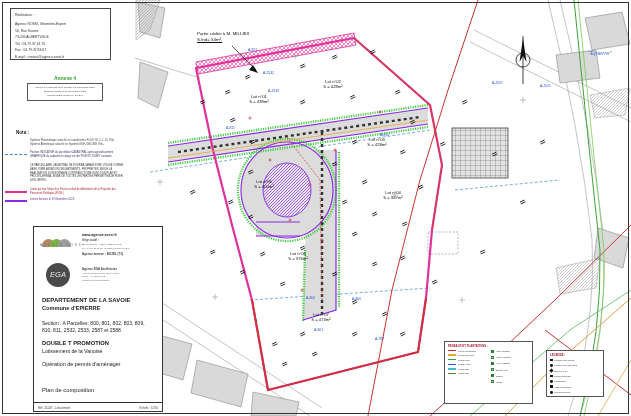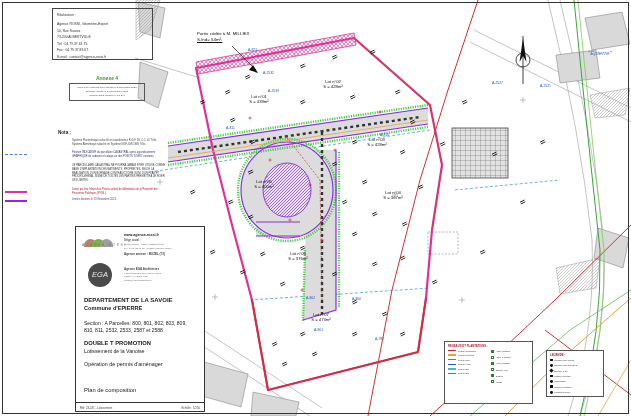--- a/index.html
+++ b/index.html
@@ -4,21 +4,21 @@
 <style>
   * { box-sizing: border-box; margin: 0; padding: 0; }
   html,body { width:631px; height:416px; background:#c9c9c9; }
   body { font-family:"Liberation Sans", sans-serif; color:#222; }
   .sheet { position:absolute; left:0; top:0; width:631px; height:416px; background:#fff; overflow:hidden; }
   .frame { position:absolute; left:2px; top:2px; right:2px; bottom:2px; border:1px solid #333; pointer-events:none; z-index:9; }
   svg.map { position:absolute; left:0; top:0; z-index:1; }
   .left-mask { position:absolute; left:3px; top:3px; width:130px; height:410px; background:#fff; z-index:2; }
 
   
-  .abs { position:absolute; z-index:4;margin-left:42px; }
+  .abs { position:absolute; z-index:4; }
   .box-real { left:10px; top:8px; width:101px; height:52px; border:1px solid #444; padding:3px 4px; font-size:3.4px; line-height:1.9; color:#333; }
   .box-real .t { margin-bottom:3px; }
   .annexe-title { left:28px; top:75px; width:74px; text-align:center; color:#33a333; font-size:5px; font-weight:bold; }
   .annexe-box { left:27px; top:83px; width:76px; height:18px; border:1px solid #555; padding:1.5px 2px; font-size:2.5px; line-height:1.6; text-align:center; color:#444; }
   .nota-title { left:16px; top:130px; font-size:4.6px; font-weight:bold; }
   .tiny { font-size:2.6px; line-height:1.45; color:#444; }
   .nota-geo { left:30px; top:139px; width:96px; }
   .nota-cad { left:30px; top:151px; width:96px; color:#336; }
   .nota-warn { left:30px; top:164px; width:96px; color:#333; }
   .nota-pv { left:30px; top:188px; width:96px; color:#a23; }

